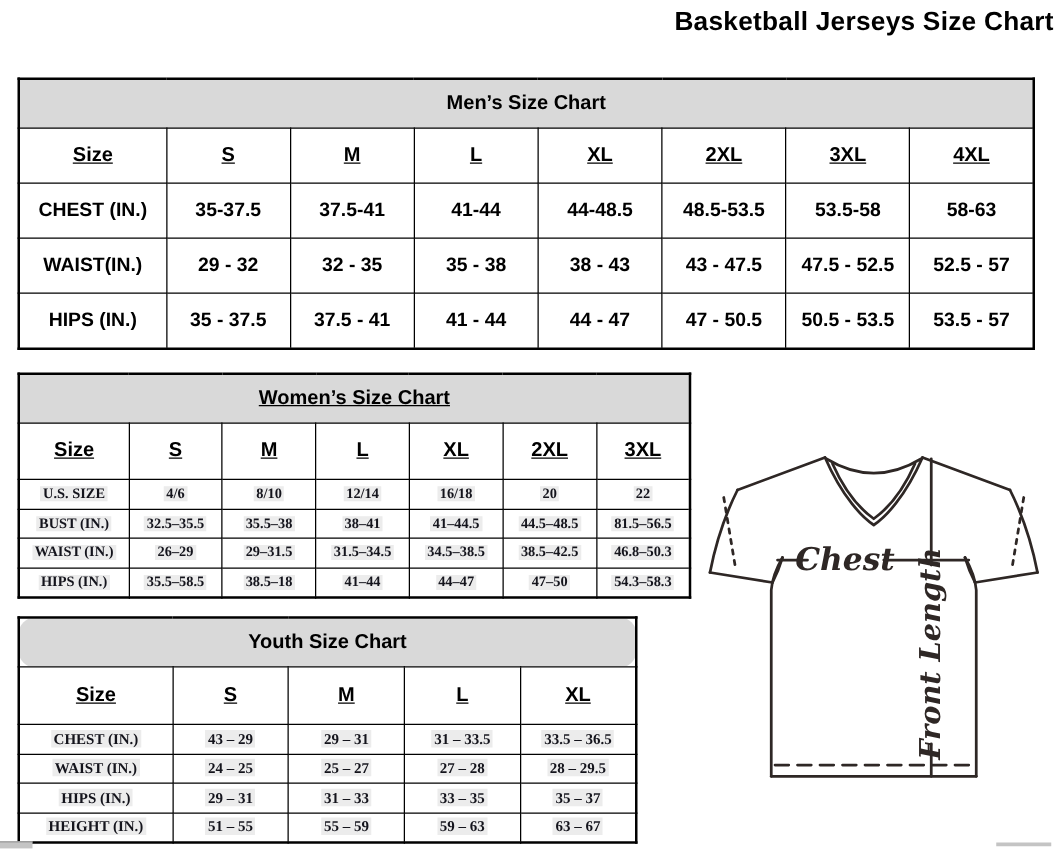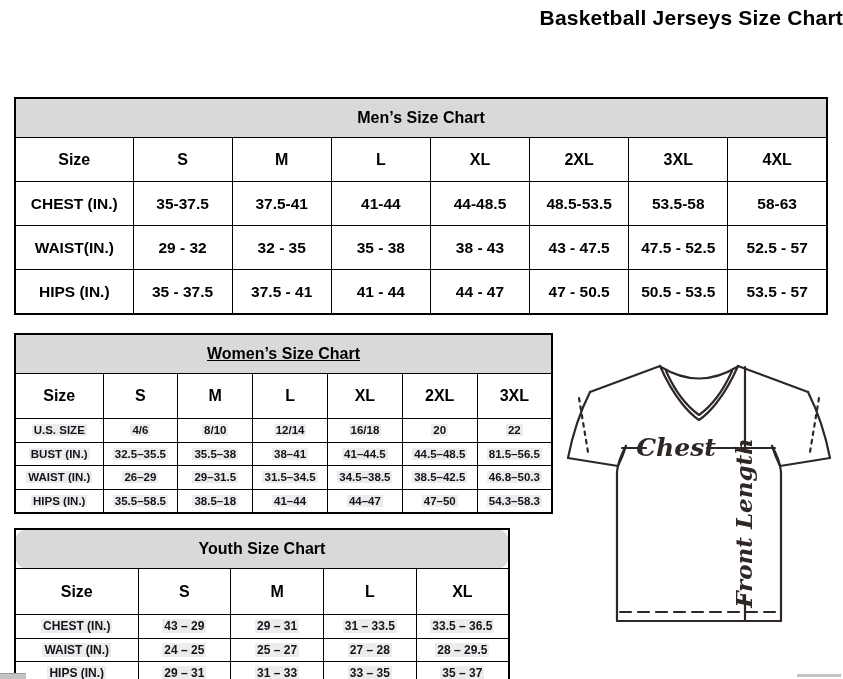--- a/index.html
+++ b/index.html
@@ -1,37 +1,37 @@
 <!DOCTYPE html>
 <html><head>
 <meta charset="utf-8">
 <style>
   html,body{margin:0;padding:0;background:#fff;}
   .page{position:relative;width:843px;height:679px;background:#fff;overflow:hidden;
         font-family:"Liberation Sans",sans-serif;color:#000;}
   .page-title{position:absolute;top:6px;left:0;width:100%;text-align:right;
         font-size:21px;font-weight:bold;letter-spacing:0.2px;}
   table.sizechart{position:absolute;border-collapse:collapse;table-layout:fixed;
-        border:2px solid #000;background:#fff;margin-top:35px;}
+        border:2px solid #000;background:#fff;}
   table.sizechart td{border:1px solid #000;text-align:center;vertical-align:middle;
         padding:0;overflow:hidden;white-space:nowrap;}
   td.band{background:#d9d9d9;font-weight:bold;font-size:16px;}
-  td.szhead{font-weight:bold;font-size:16px;}
+  td.szhead{font-weight:bold;font-size:16px;text-decoration:underline;}
   .mens{left:14px;top:62px;width:814px;}
   .mens td.band{height:38px;}
   .mens td.szhead{height:43px;}
   .mens td.cell, .mens td.rowlabel{height:43px;font-weight:bold;font-size:15.5px;}
   .womens{left:14px;top:298px;width:539px;}
   .womens td.band{height:38px;text-decoration:underline;}
   .womens td.szhead{height:44px;}
   .youth{left:14px;top:493px;width:496px;}
   .youth td.band{height:38px;border-radius:13px;}
   .youth td.szhead{height:45px;}
   .compact td{height:22.5px;}
-  td.clabel,td.ccell{font-family:Liberation Sans, sans-serif;font-weight:bold;
+  td.clabel,td.ccell{font-family:Liberation Serif, serif;font-weight:bold;
         font-size:11.5px;color:#14141c;}
   .youth td.clabel,.youth td.ccell{font-size:12px;}
   td.clabel span,td.ccell span{background:#ececec;padding:0 2px;}
   .diagram{position:absolute;left:556px;top:360px;width:284px;height:266px;}
   .frag{position:absolute;background:#c4c4c4;}
   .frag-left{left:0;top:673px;width:26px;height:5px;border-top:1px solid #9a9a9a;}
   .frag-right{left:797px;top:674px;width:44px;height:3px;}
 </style>
 </head>
 <body>
@@ -193,20 +193,27 @@
       <td class="ccell"><span>27 – 28</span></td>
       <td class="ccell"><span>28 – 29.5</span></td>
     </tr>
     <tr class="compact">
       <td class="clabel"><span>HIPS (IN.)</span></td>
       <td class="ccell"><span>29 – 31</span></td>
       <td class="ccell"><span>31 – 33</span></td>
       <td class="ccell"><span>33 – 35</span></td>
       <td class="ccell"><span>35 – 37</span></td>
     </tr>
+    <tr class="compact">
+      <td class="clabel"><span>HEIGHT (IN.)</span></td>
+      <td class="ccell"><span>51 – 55</span></td>
+      <td class="ccell"><span>55 – 59</span></td>
+      <td class="ccell"><span>59 – 63</span></td>
+      <td class="ccell"><span>63 – 67</span></td>
+    </tr>
   </tbody>
     </table>
 
   <svg class="diagram" viewBox="0 0 284 266" xmlns="http://www.w3.org/2000/svg">
     <g stroke="#2e2725" stroke-width="2.2" fill="none" stroke-linecap="round" stroke-linejoin="round">
 
       <path d="M104,6 L34,32"></path>
       <path d="M182,6 L252,32"></path>
 
       <path d="M34,32 Q19,62 12,98"></path>

